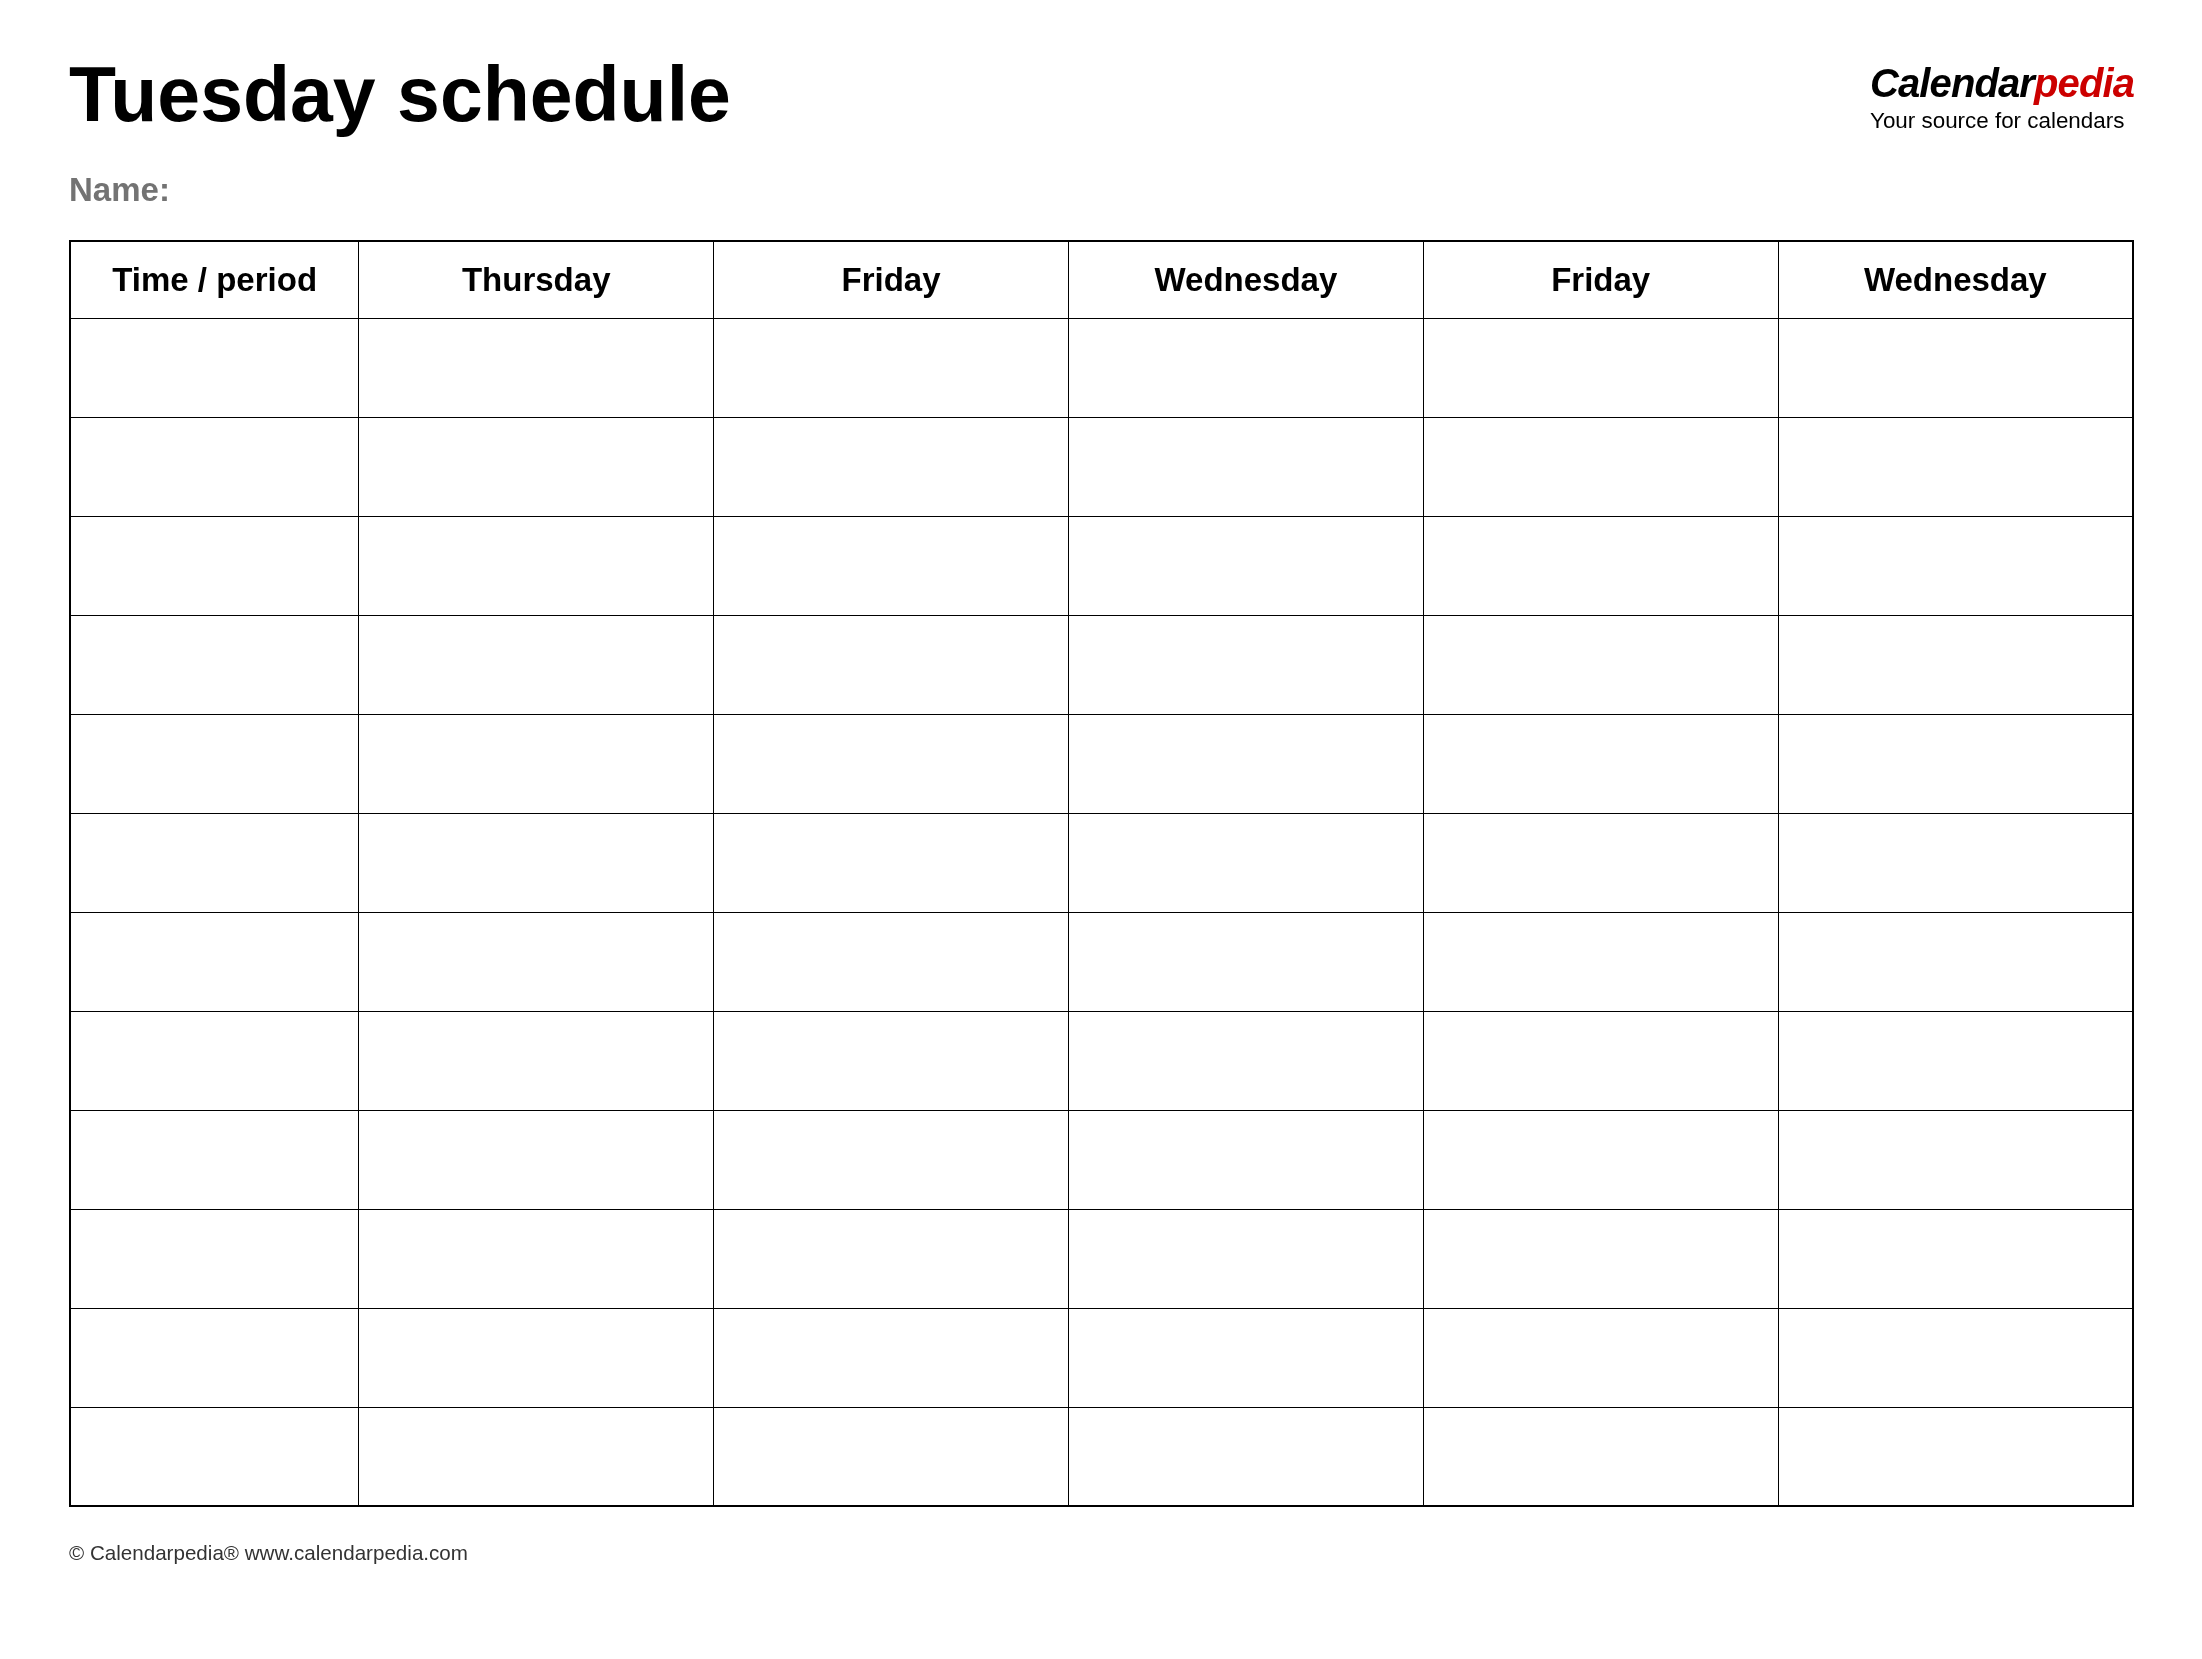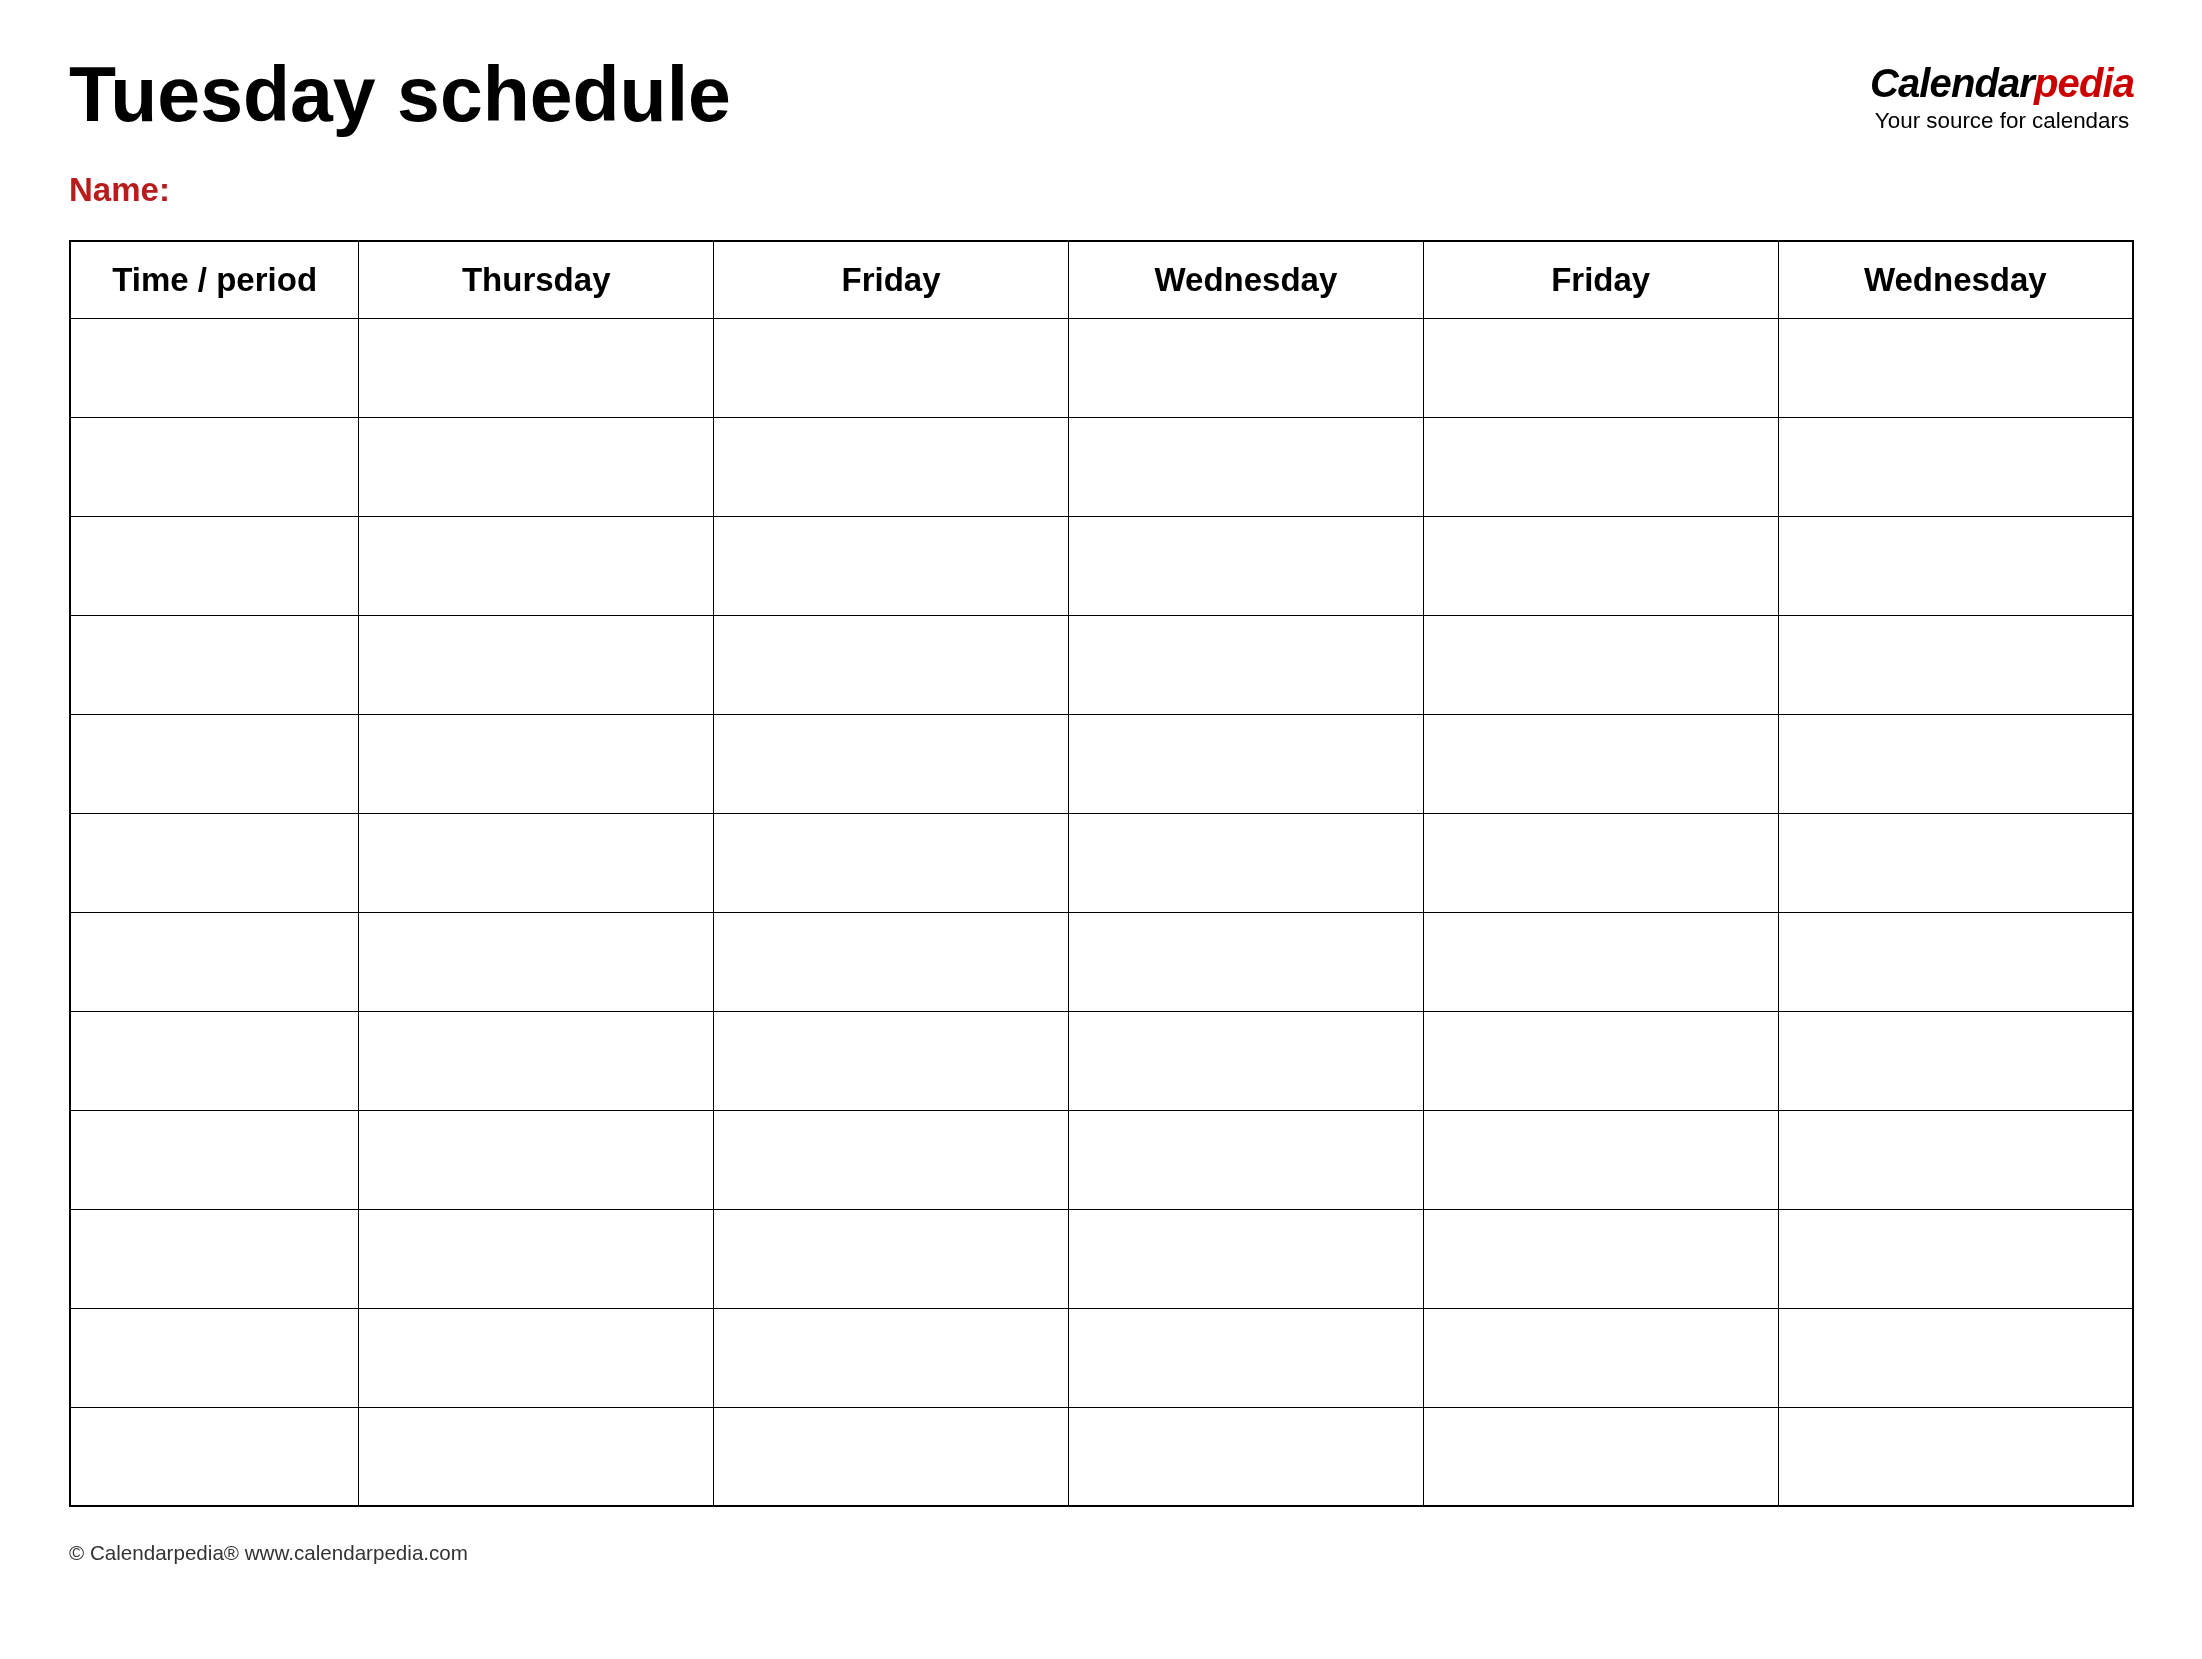--- a/index.html
+++ b/index.html
@@ -25,21 +25,21 @@
     }
 
     .page-title {
       font-size: 77px;
       font-weight: 900;
       color: #000000;
       line-height: 1.1;
     }
 
     .logo-area {
-      text-align: center;
+      text-align: left;
       padding-top: 8.6px;
     }
 
     .logo-text {
       font-size: 40px;
       font-weight: 700;
       color: #000000;
       letter-spacing: -0.9px;
     }
 
@@ -60,21 +60,21 @@
       margin-top: 2px;
     }
 
     .name-section {
       margin-bottom: 31px;
     }
 
     .name-label {
       font-size: 33px;
       font-weight: 700;
-      color: #b91c1c;
+      color: #737373;
     }
 
     .schedule-table {
       width: 100%;
       border-collapse: collapse;
       border: 2.2px solid #000000;
       padding-left: 35px;
     }
 
     .schedule-table th {

